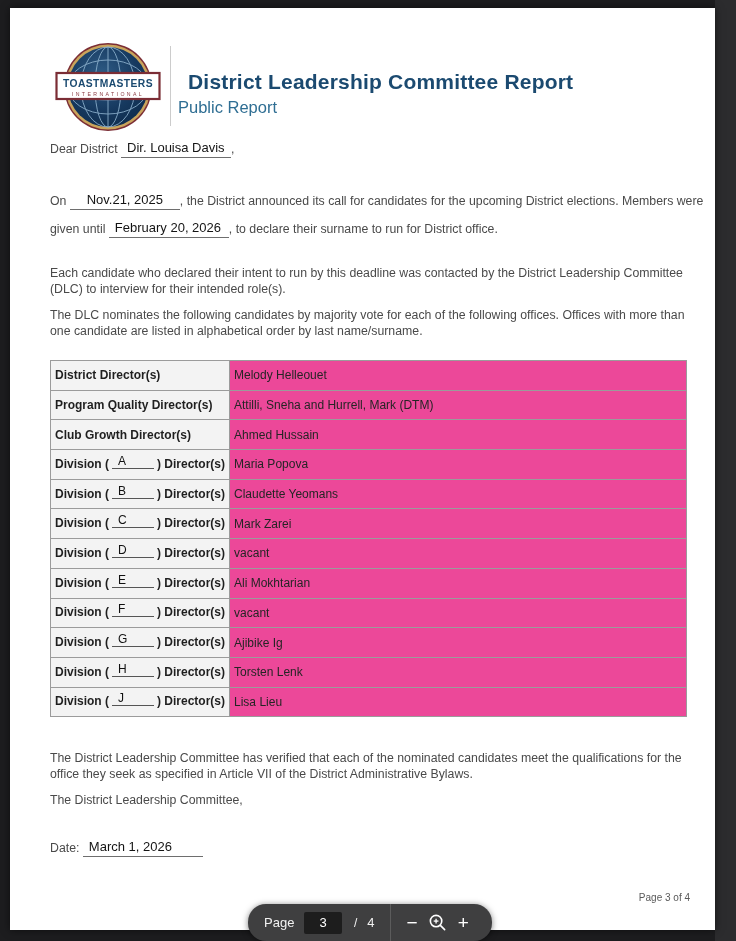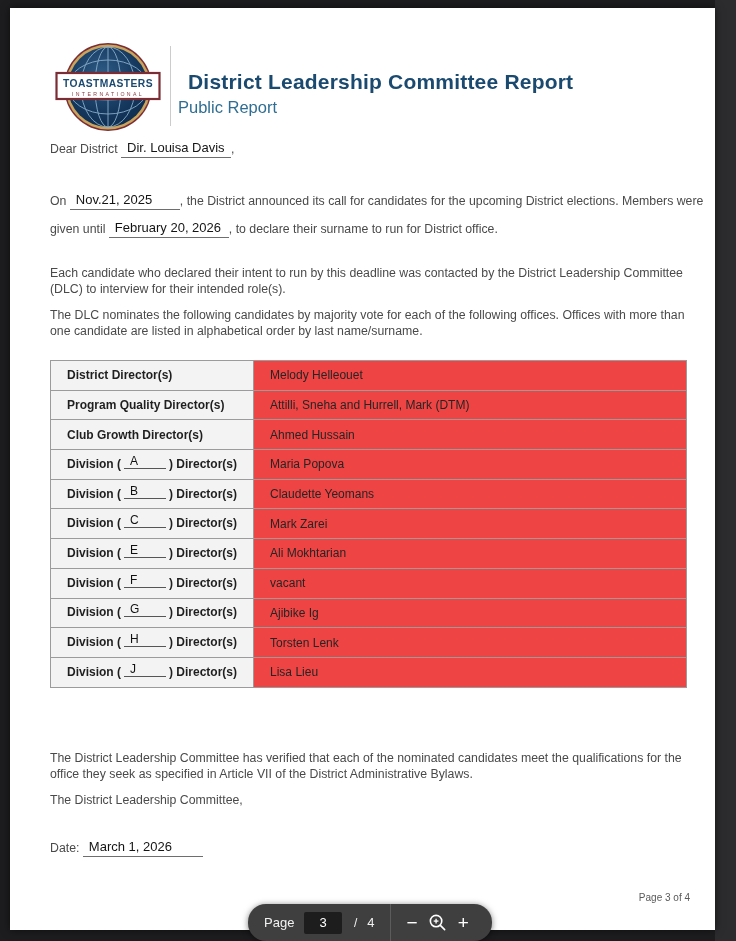--- a/index.html
+++ b/index.html
@@ -33,36 +33,36 @@
   .gray-text { color:#4a4a4a; font-size:12.3px; }
   .salutation { position:absolute; left:40px; top:134px; white-space:nowrap; }
   .field {
     display:inline-block; border-bottom:1px solid #6e6e6e;
     min-width:110px; padding:0 6px 2px 6px;
     color:#141414; font-size:13px; line-height:1.05;
     vertical-align:baseline; position:relative; top:-1px;
   }
   .field.wide { min-width:120px; }
 
-  .intro-line1 { position:absolute; left:40px; top:186px; white-space:nowrap; }
+  .intro-line1 { position:absolute; left:40px; top:186px; white-space:nowrap;text-align:center; }
   .intro-line2 { position:absolute; left:40px; top:214px; white-space:nowrap; }
 
   .paragraphs { position:absolute; left:40px; top:257px; width:652px; }
   .paragraphs p { line-height:1.33; margin-bottom:9px; }
 
   
   .nominations { position:absolute; left:40px; top:352px; width:637px; border-collapse:collapse; }
   .nominations td {
-    border:1px solid #9b9b9b; height:29.7px; padding:0 16px;
+    border:1px solid #9b9b9b; height:29.7px; padding:0 4px;
     font-size:12px; vertical-align:middle;
   }
   .nominations .cell-label {
     width:176px; background:#f3f3f3; font-weight:bold; color:#1f1f1f; white-space:nowrap;
   }
-  .nominations .cell-value { background:#ef4444; color:#252525; }
+  .nominations .cell-value { background:#ec4899; color:#252525; }
   .division-letter {
     display:inline-block; width:42px; border-bottom:1px solid #555;
     font-weight:normal; color:#111; font-size:12px;
     padding:0 0 1px 6px; margin:0 3px; position:relative; top:-3px; line-height:1;
   }
 
   
   .closing { position:absolute; left:40px; top:742px; width:652px; }
   .closing p { line-height:1.33; }
   .closing .committee-line { margin-top:9px; }
@@ -170,20 +170,24 @@
         </tr>
         <tr>
           <td class="cell-label"><span>Division (</span><span class="division-letter">B</span><span>) Director(s)</span></td>
           <td class="cell-value">Claudette Yeomans</td>
         </tr>
         <tr>
           <td class="cell-label"><span>Division (</span><span class="division-letter">C</span><span>) Director(s)</span></td>
           <td class="cell-value">Mark Zarei</td>
         </tr>
         <tr>
+          <td class="cell-label"><span>Division (</span><span class="division-letter">D</span><span>) Director(s)</span></td>
+          <td class="cell-value">vacant</td>
+        </tr>
+        <tr>
           <td class="cell-label"><span>Division (</span><span class="division-letter">E</span><span>) Director(s)</span></td>
           <td class="cell-value">Ali Mokhtarian</td>
         </tr>
         <tr>
           <td class="cell-label"><span>Division (</span><span class="division-letter">F</span><span>) Director(s)</span></td>
           <td class="cell-value">vacant</td>
         </tr>
         <tr>
           <td class="cell-label"><span>Division (</span><span class="division-letter">G</span><span>) Director(s)</span></td>
           <td class="cell-value">Ajibike Ig</td>

